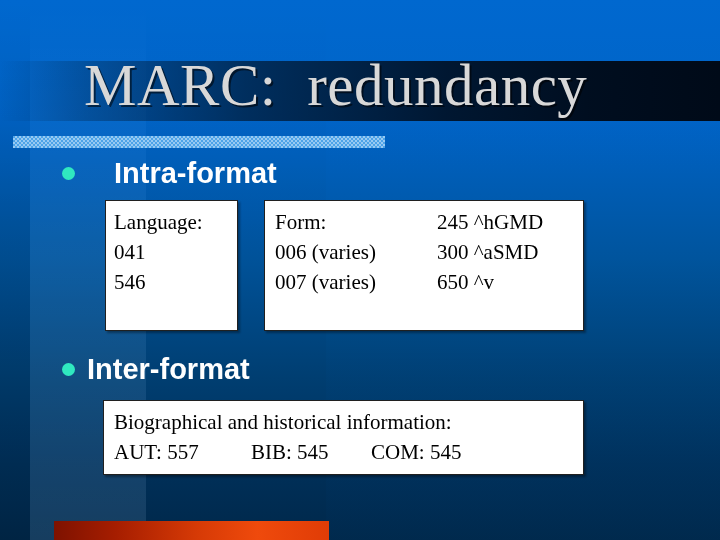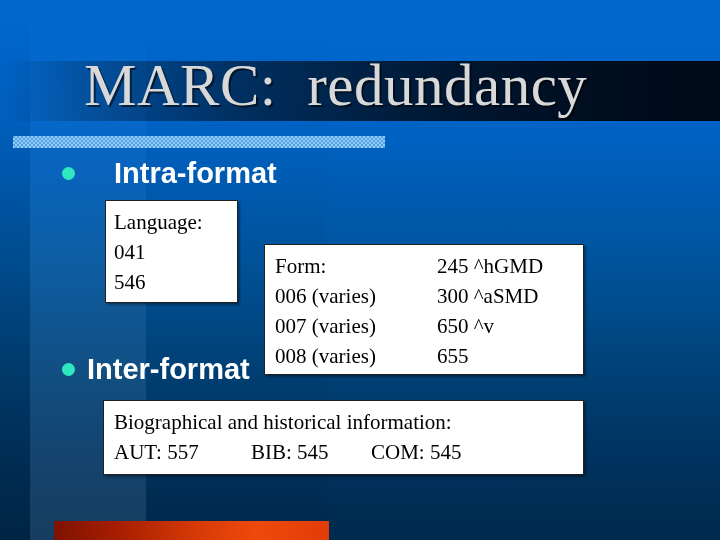--- a/index.html
+++ b/index.html
@@ -115,22 +115,22 @@
   .wbox {
     position: absolute;
     background: #ffffff;
     border: 1px solid #202020;
     box-shadow: 2px 2px 2px rgba(0,0,0,0.35);
     font-family: "Liberation Serif", serif;
     color: #000000;
     box-sizing: border-box;
     overflow: hidden;
   }
-  #box-language { left: 105px; top: 200px; width: 133px; height: 103px; padding: 6px 0 0 8px; }
-  #box-form     { left: 264px; top: 200px; width: 320px; height: 131px; padding: 6px 0 0 10px; margin-top: 44px; }
+  #box-language { left: 105px; top: 200px; width: 133px; height: 131px; padding: 6px 0 0 8px; }
+  #box-form     { left: 264px; top: 200px; width: 320px; height: 131px; padding: 6px 0 0 10px; }
   #box-biographical { left: 103px; top: 400px; width: 481px; height: 75px; padding: 6px 16px 0 10px; }
 
   .wline {
     font-size: 21px;
     line-height: 30px;
     white-space: pre;
   }
   .two-col {
     display: flex;
   }
@@ -186,24 +186,20 @@
       <span class="col-left">Form:</span>
       <span class="col-right">245 ^hGMD</span>
     </div>
     <div class="wline two-col">
       <span class="col-left">006 (varies)</span>
       <span class="col-right">300 ^aSMD</span>
     </div>
     <div class="wline two-col">
       <span class="col-left">007 (varies)</span>
       <span class="col-right">650 ^v</span>
-    </div>
-    <div class="wline two-col">
-      <span class="col-left">008 (varies)</span>
-      <span class="col-right">655</span>
     </div>
   </div>
 
   <div class="bullet-row" id="bullet-2">
     <span class="bullet-dot"></span>
     <span class="bullet-label">Inter-format</span>
   </div>
 
   <div class="wbox" id="box-biographical">
     <div class="wline">Biographical and historical information:</div>

